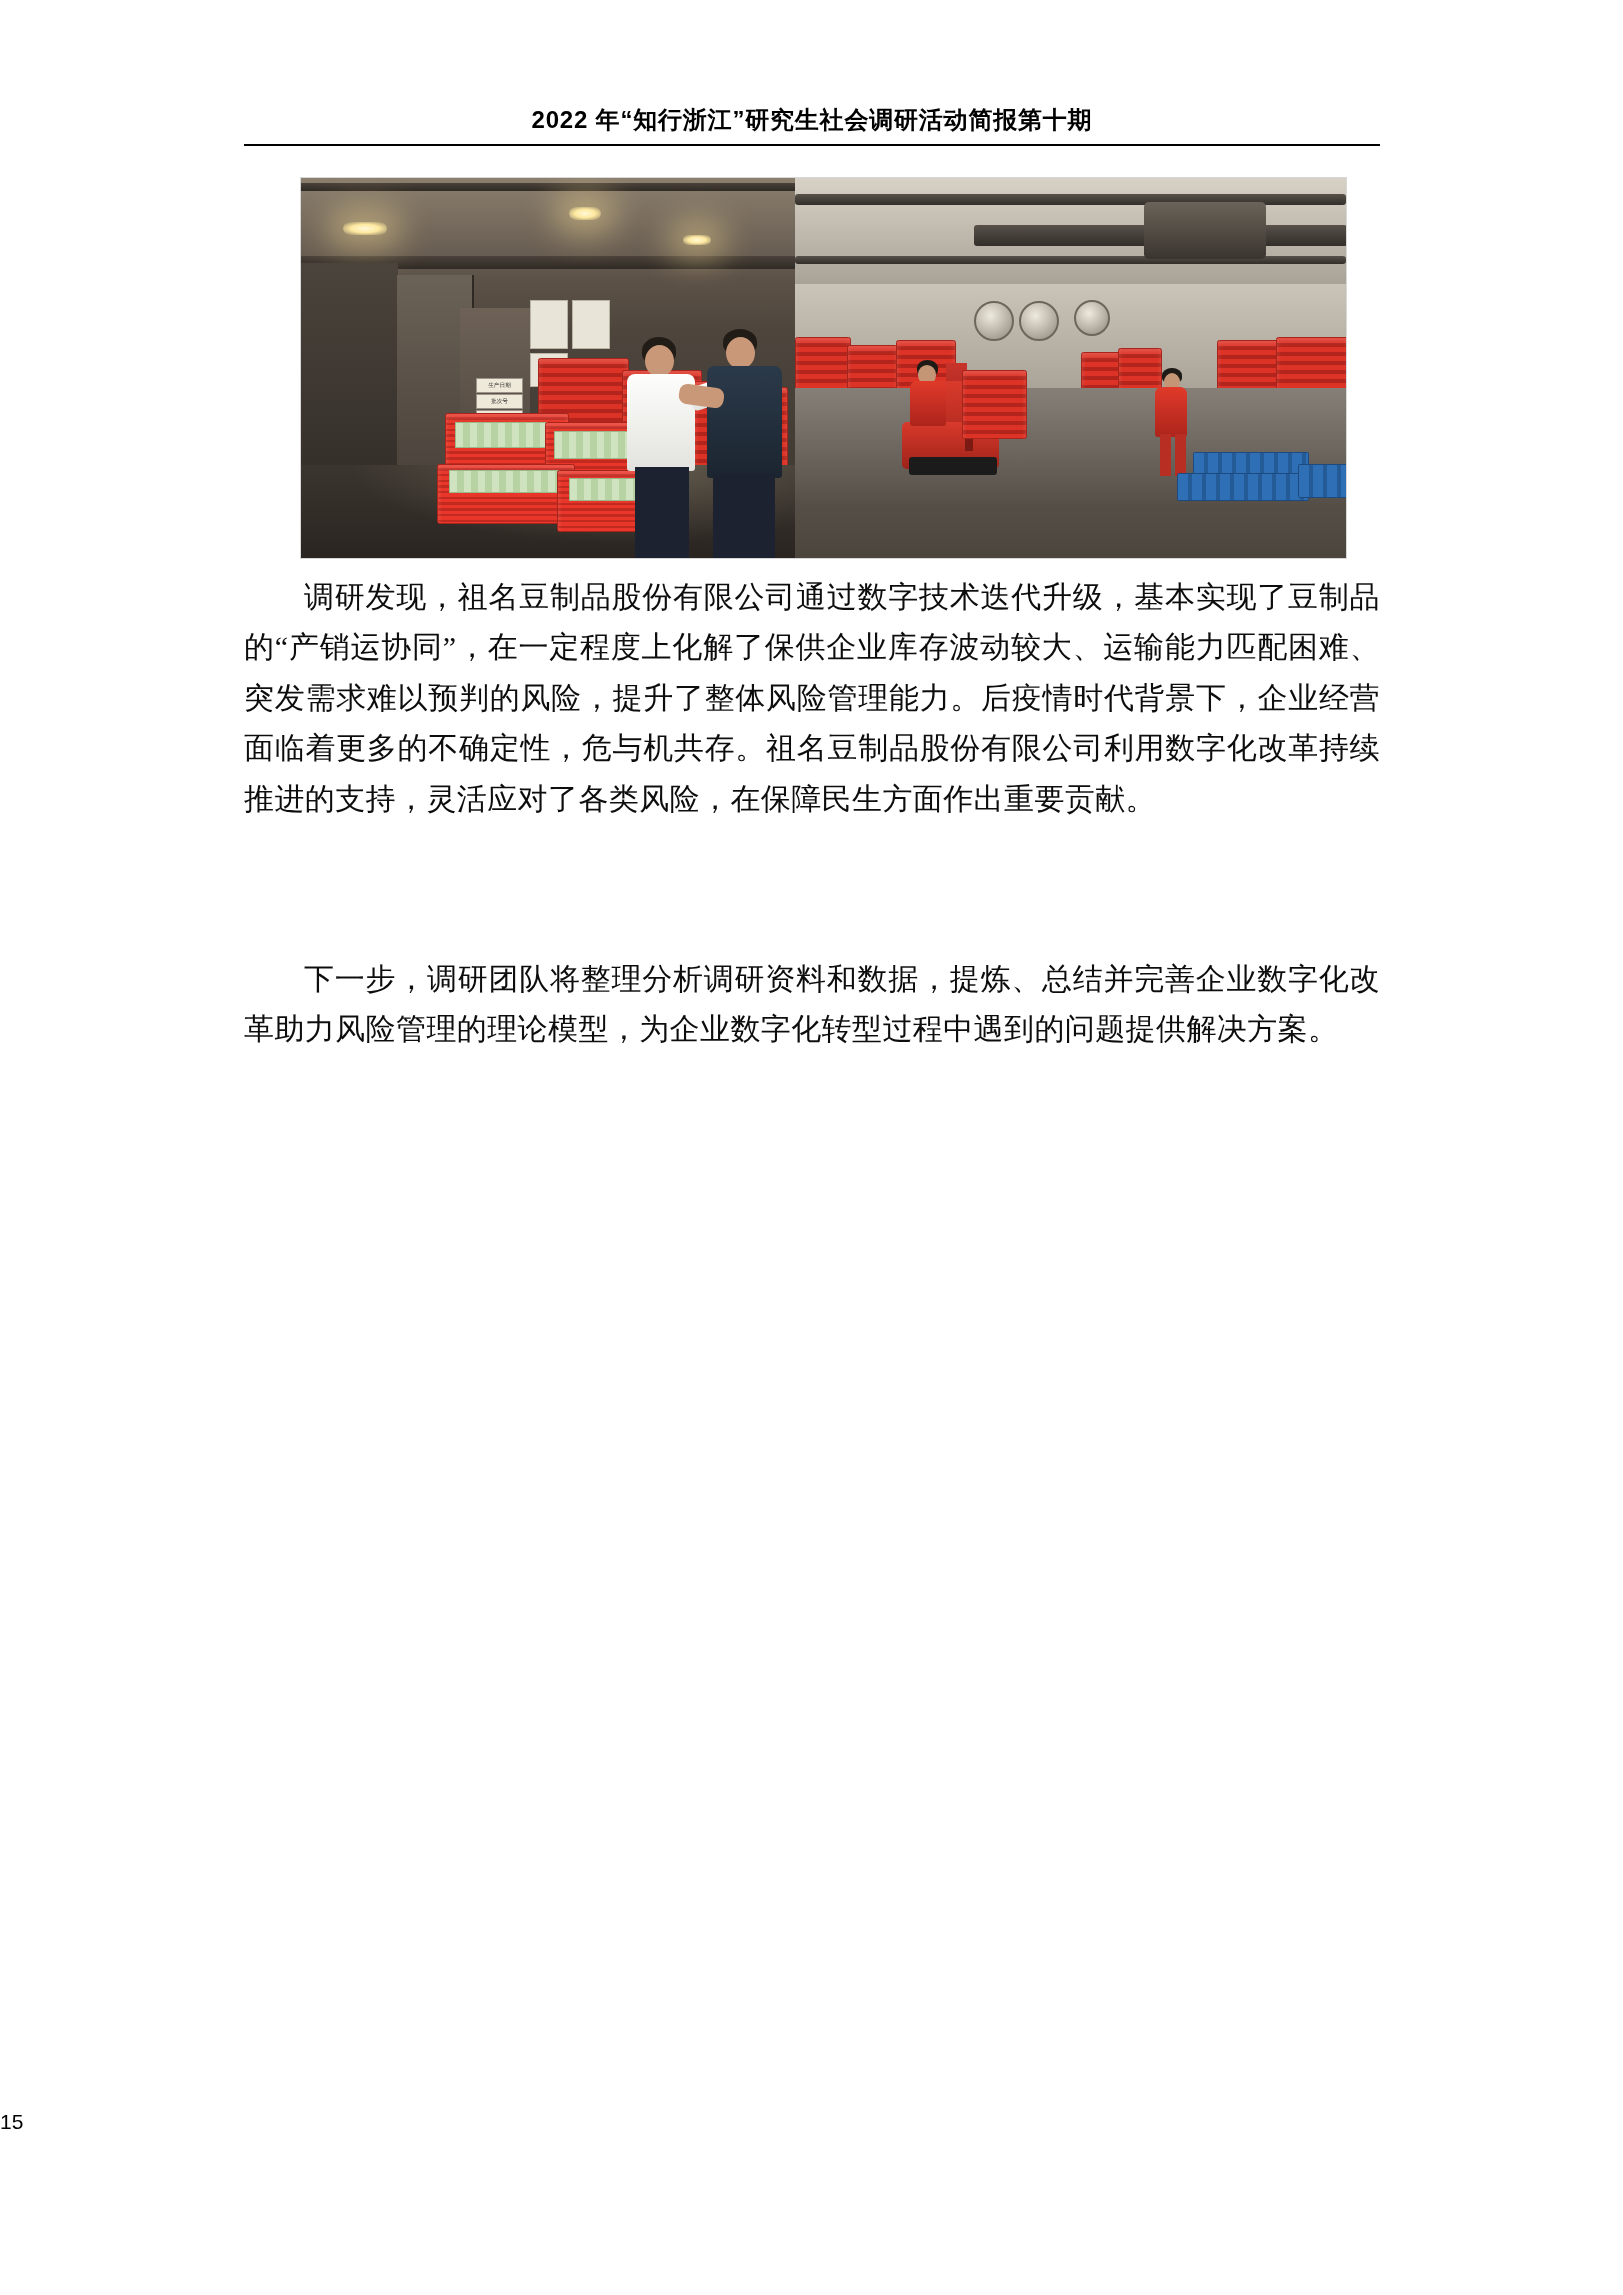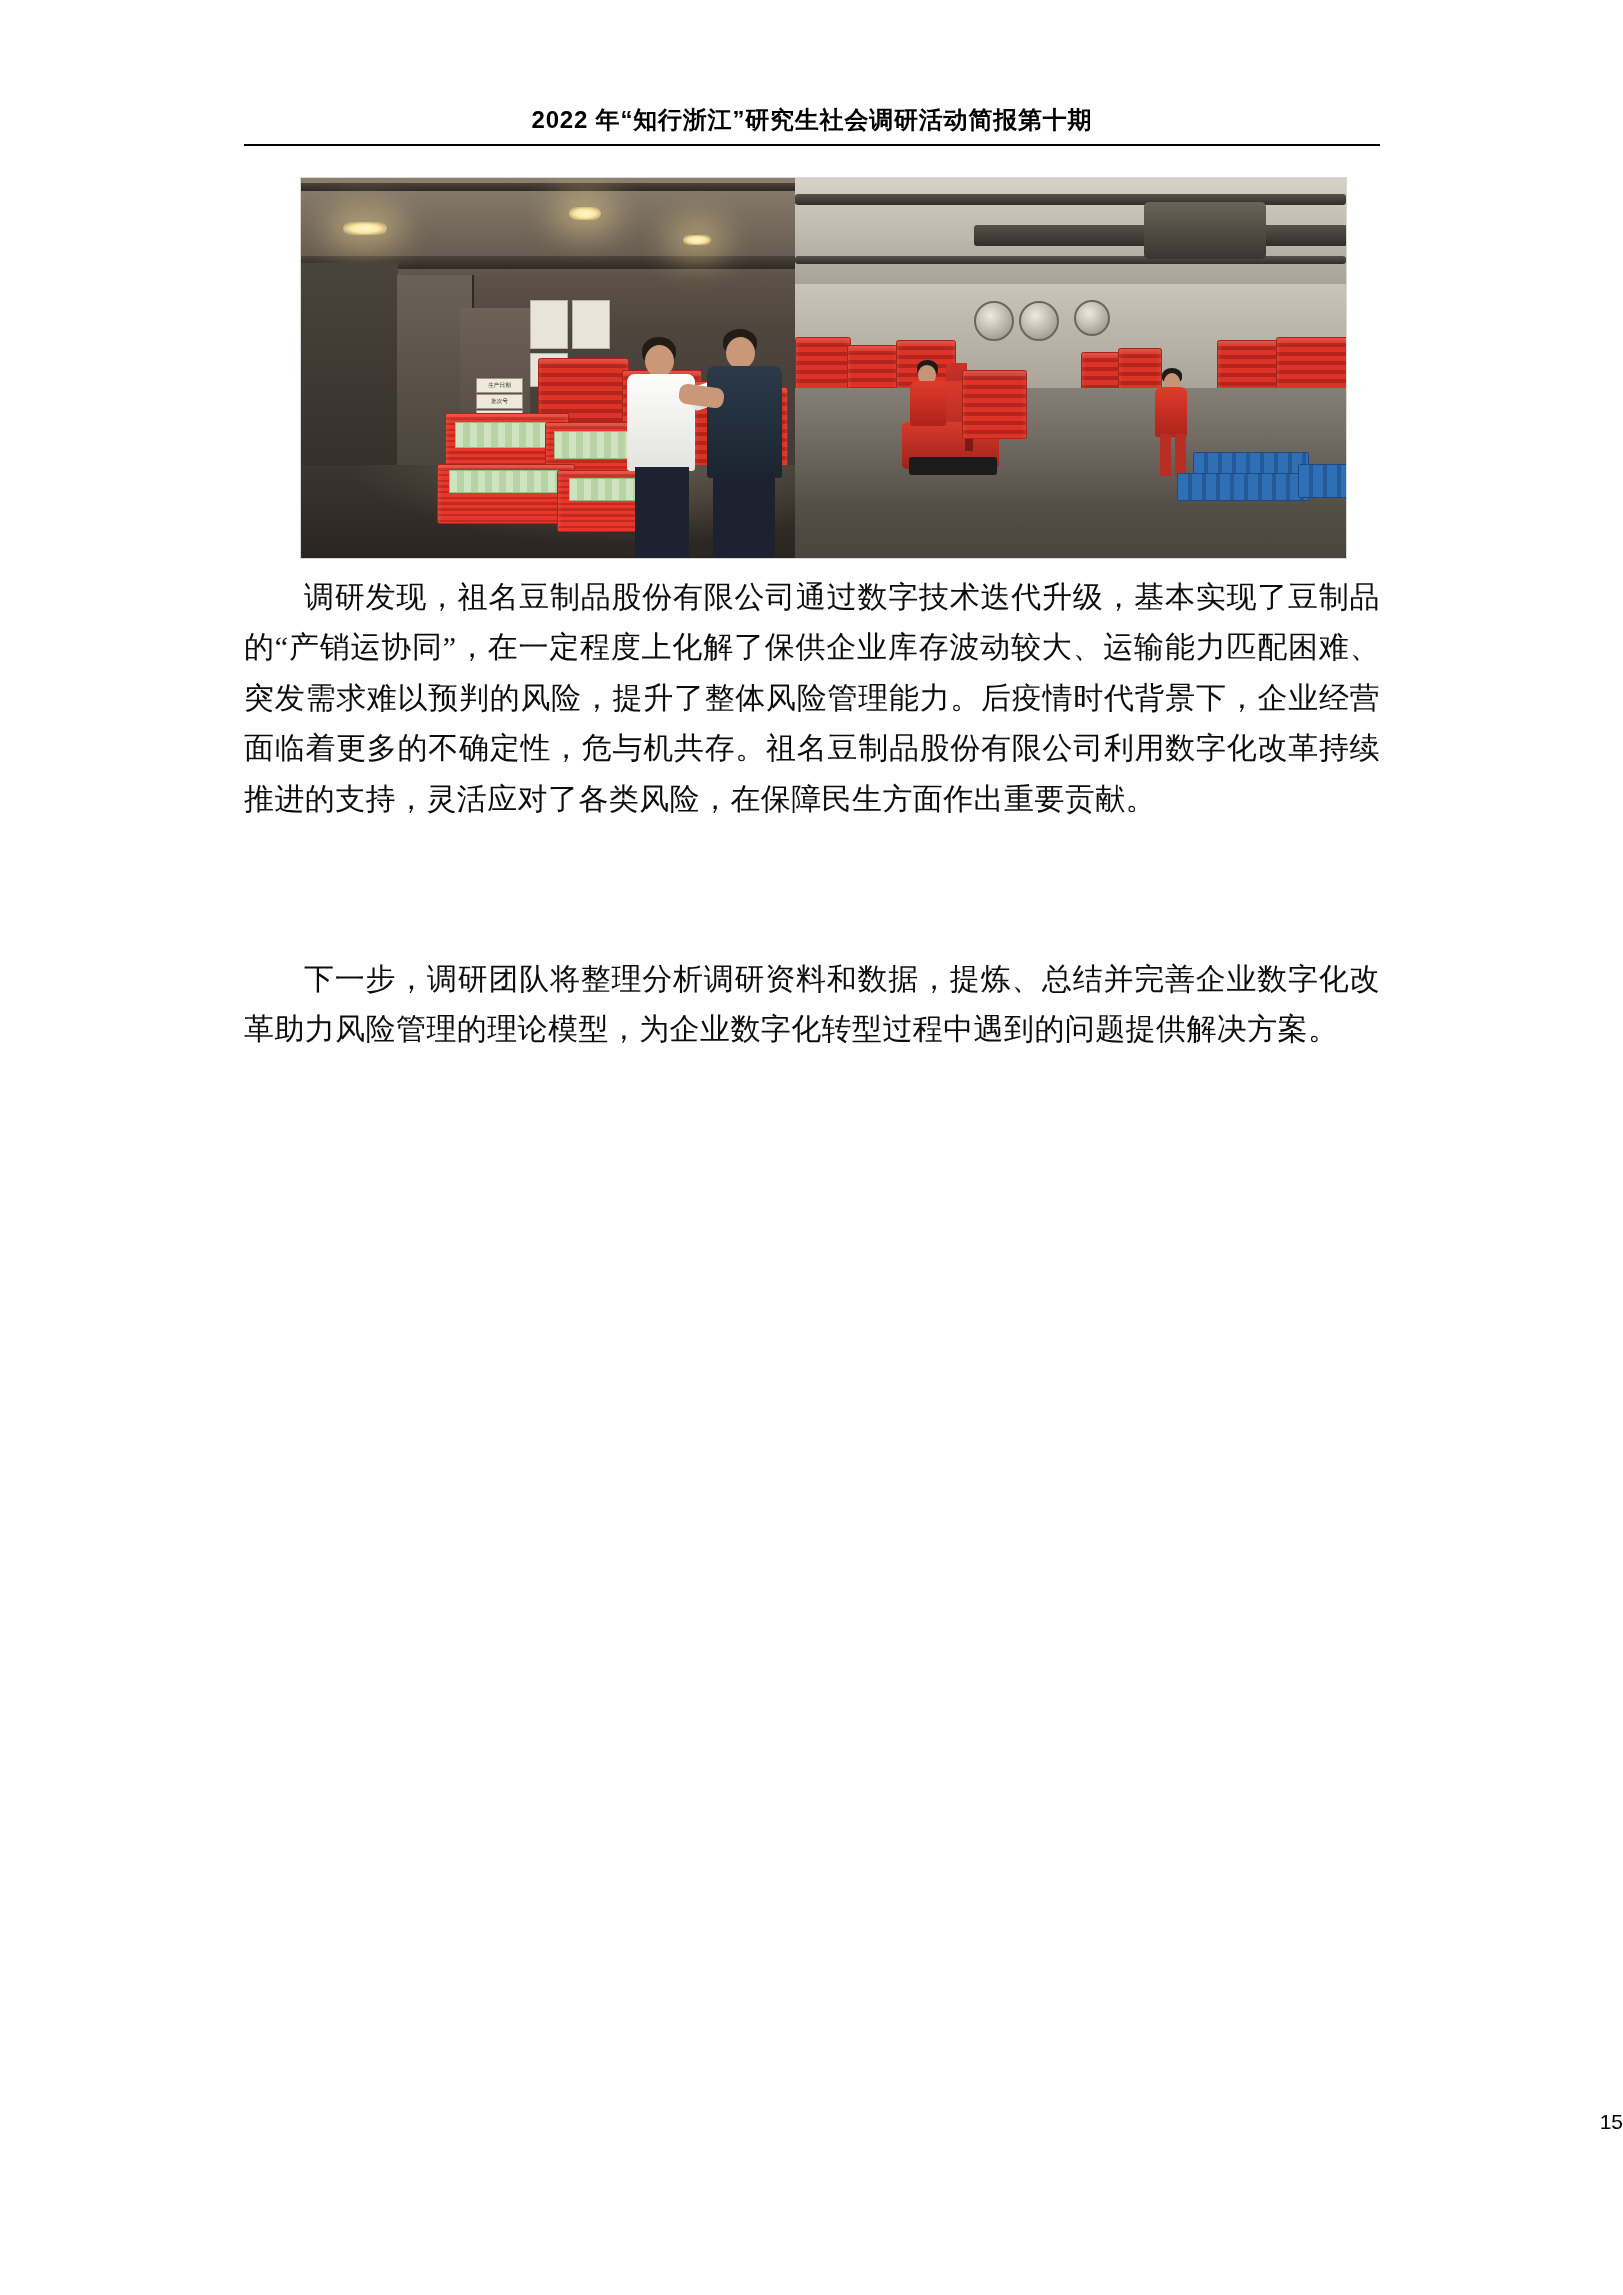--- a/index.html
+++ b/index.html
@@ -199,21 +199,21 @@
     font-size: 30px;
     color: #0d0d0d;
     padding-right: 32px;
     box-sizing: border-box;
   }
   .page-number {
     position: absolute;
     top: 2110px;
     left: 0;
     width: 1623px;
-    text-align: right;
+    text-align: left;
     font-family: "Liberation Sans", sans-serif;
     font-size: 21px;
     color: #000;
   }
 </style>
 </head>
 <body>
 
 <div class="page">
 

